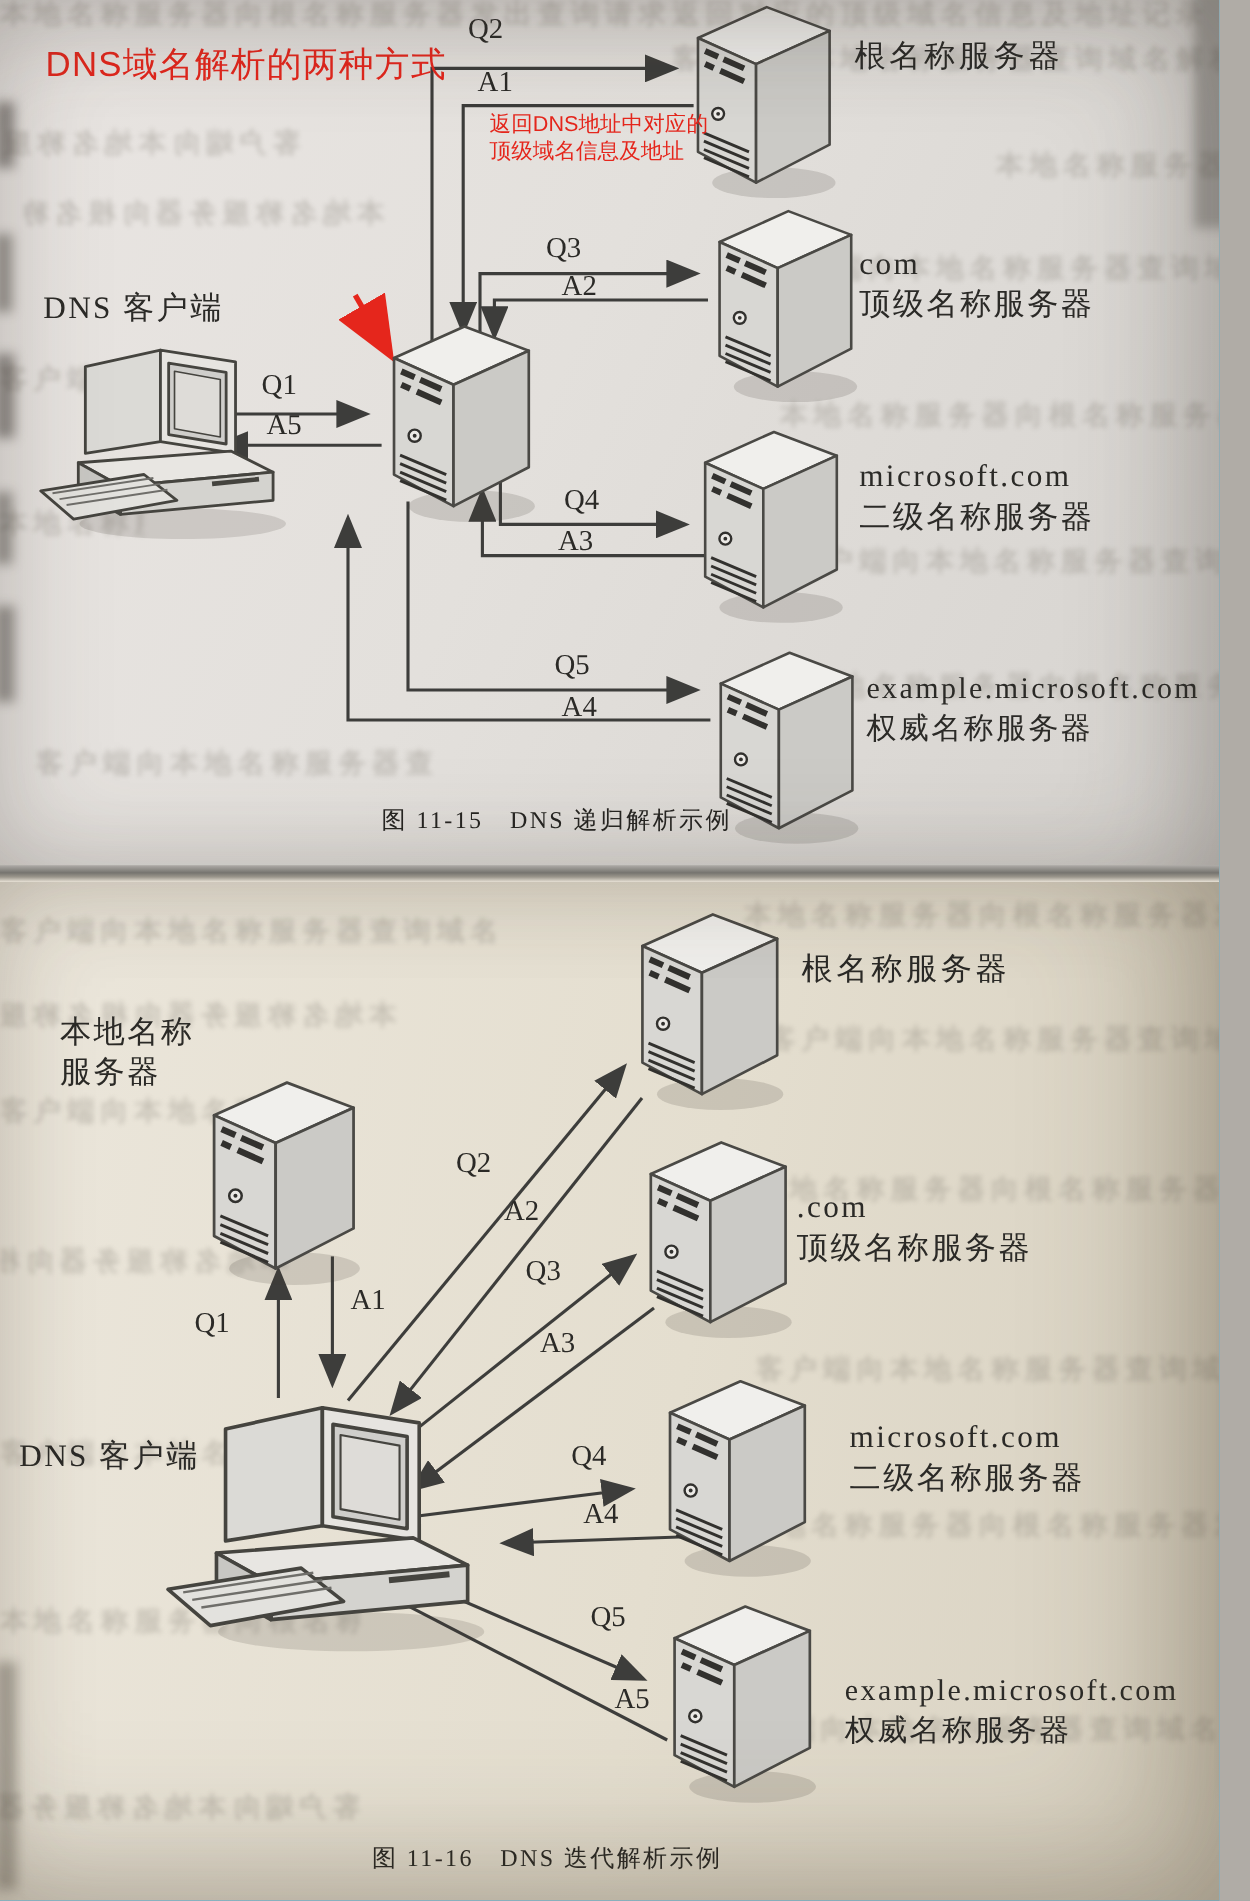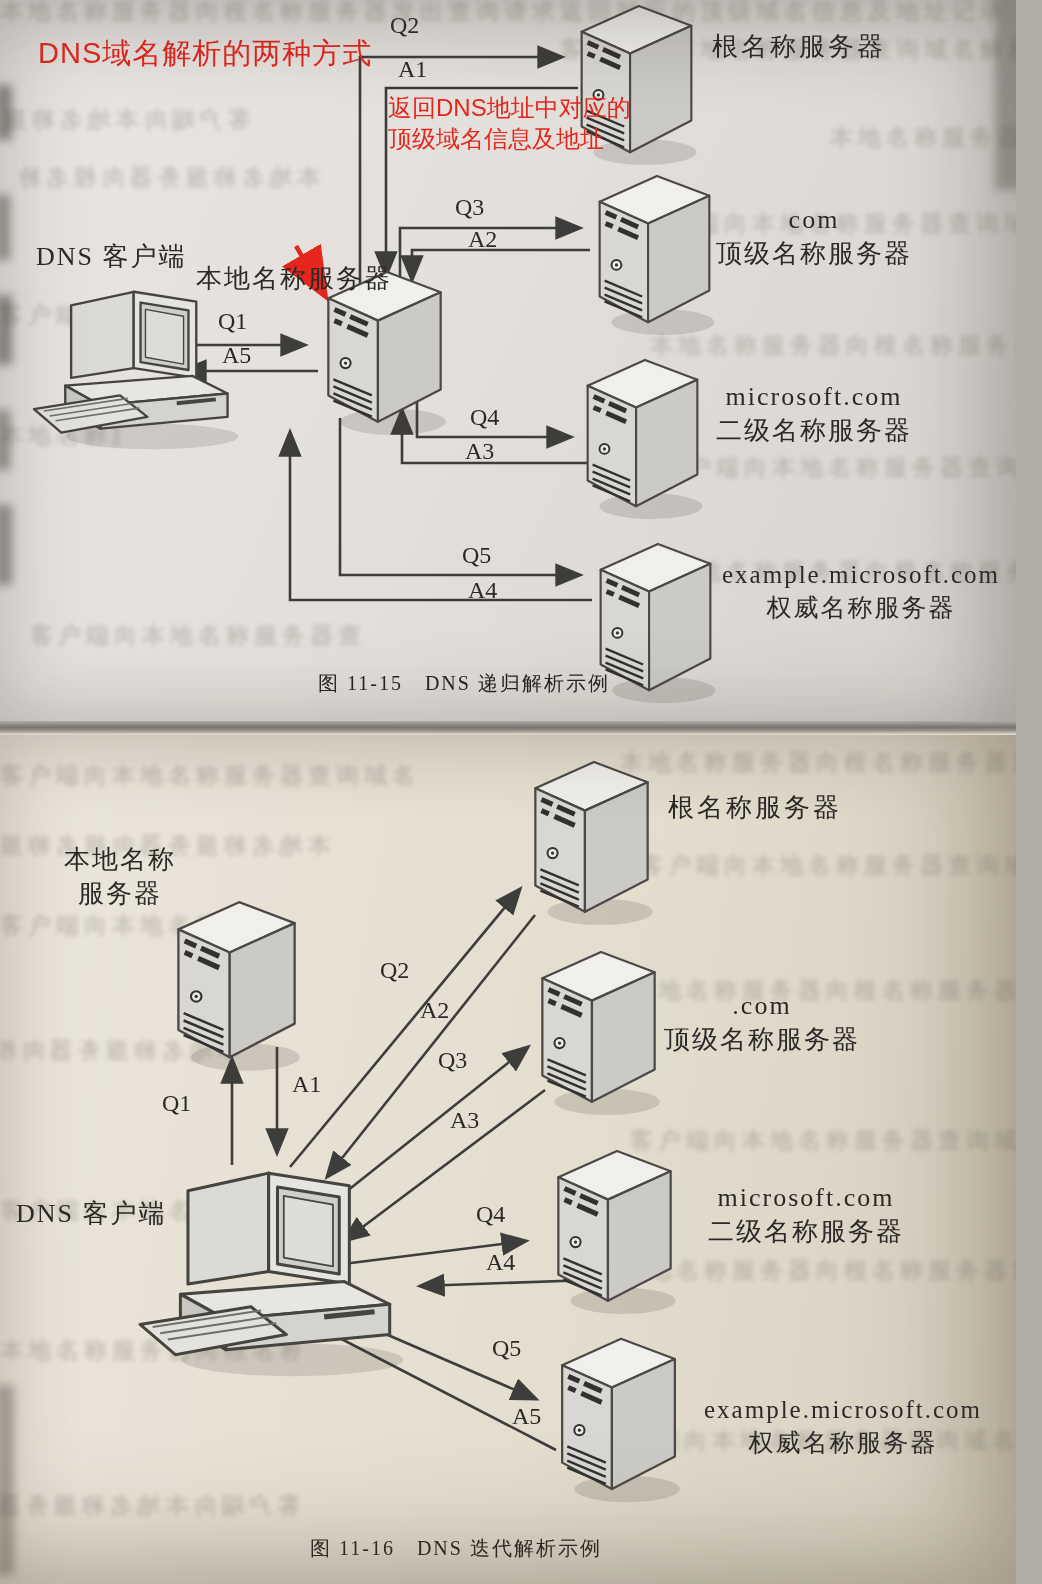--- a/index.html
+++ b/index.html
@@ -9,24 +9,24 @@
   #photo-top{top:0;height:727px;background:linear-gradient(115deg,#e9e5e2,#e3e0dc 45%,#d6d3cf 100%);}
   #photo-bottom{top:735px;height:849px;background:linear-gradient(100deg,#ebe6db,#e4decf 55%,#d7d0c0 100%);}
   #photo-top::after,#photo-bottom::after{content:"";position:absolute;inset:0;pointer-events:none;
         box-shadow:inset 0 0 90px rgba(68,62,55,.26), inset -45px 25px 90px rgba(68,62,55,.16);}
   #photo-bottom::after{box-shadow:inset 0 0 80px rgba(78,66,48,.22), inset -55px -35px 110px rgba(88,74,52,.25);}
   .seam{position:absolute;left:0;top:721px;width:100%;height:14px;z-index:5;
         background:linear-gradient(180deg,#aeaba7 0%,#76746f 45%,#9b968c 70%,#e7e1d5 100%);}
   .icon{position:absolute;}
   .net{position:absolute;left:0;top:0;pointer-events:none;}
   .qa{position:absolute;font-size:24px;color:#2b2a27;}
-  .lbl{position:absolute;font-size:26px;color:#2b2a27;white-space:pre-line;line-height:1.32;letter-spacing:2px;text-align:center;}
+  .lbl{position:absolute;font-size:26px;color:#2b2a27;white-space:pre-line;line-height:1.32;letter-spacing:2px;}
   .red{position:absolute;font-family:"Liberation Sans","DejaVu Sans",sans-serif;color:#e5261c;white-space:pre-line;}
   #red-title{font-size:29px;letter-spacing:1px;}
-  .red-note{font-size:24px;line-height:1.3;}
+  .red-note{font-size:18px;line-height:1.3;margin-left:20px;}
   .cap{position:absolute;font-size:20px;color:#262522;letter-spacing:2px;}
   .br{position:absolute;font-size:23px;letter-spacing:5px;color:#7d786e;opacity:.30;filter:blur(2.3px);
       white-space:nowrap;overflow:hidden;pointer-events:none;font-weight:bold;}
   .mx{transform:scaleX(-1);}
   .blob{position:absolute;pointer-events:none;filter:blur(5px);}
 </style>
 </head>
 <body>
 
 <div class="page">
@@ -128,21 +128,20 @@
       </svg>
     <svg class="icon" style="left:590px;top:540px;width:130px;height:168px" viewBox="0 0 130 170">
         <use href="#srv"></use>
       </svg>
 
     <div class="red" id="red-title" style="left:38px;top:34px">DNS域名解析的两种方式</div>
     <div class="red red-note" style="left:388px;top:92px">返回DNS地址中对应的
 顶级域名信息及地址</div>
 
     <div class="lbl" style="left:36px;top:240px">DNS 客户端</div>
-    <div class="lbl" style="left:196px;top:262px">本地名称服务器</div>
     <div class="lbl" style="left:712px;top:30px;letter-spacing:3px">根名称服务器</div>
     <div class="lbl" style="left:716px;top:203px">com
 顶级名称服务器</div>
     <div class="lbl" style="left:716px;top:380px">microsoft.com
 二级名称服务器</div>
     <div class="lbl" style="left:722px;top:558px;font-size:25px">example.microsoft.com
 权威名称服务器</div>
 
     <div class="qa" style="left:390px;top:12px">Q2</div>
     <div class="qa" style="left:398px;top:56px">A1</div>

